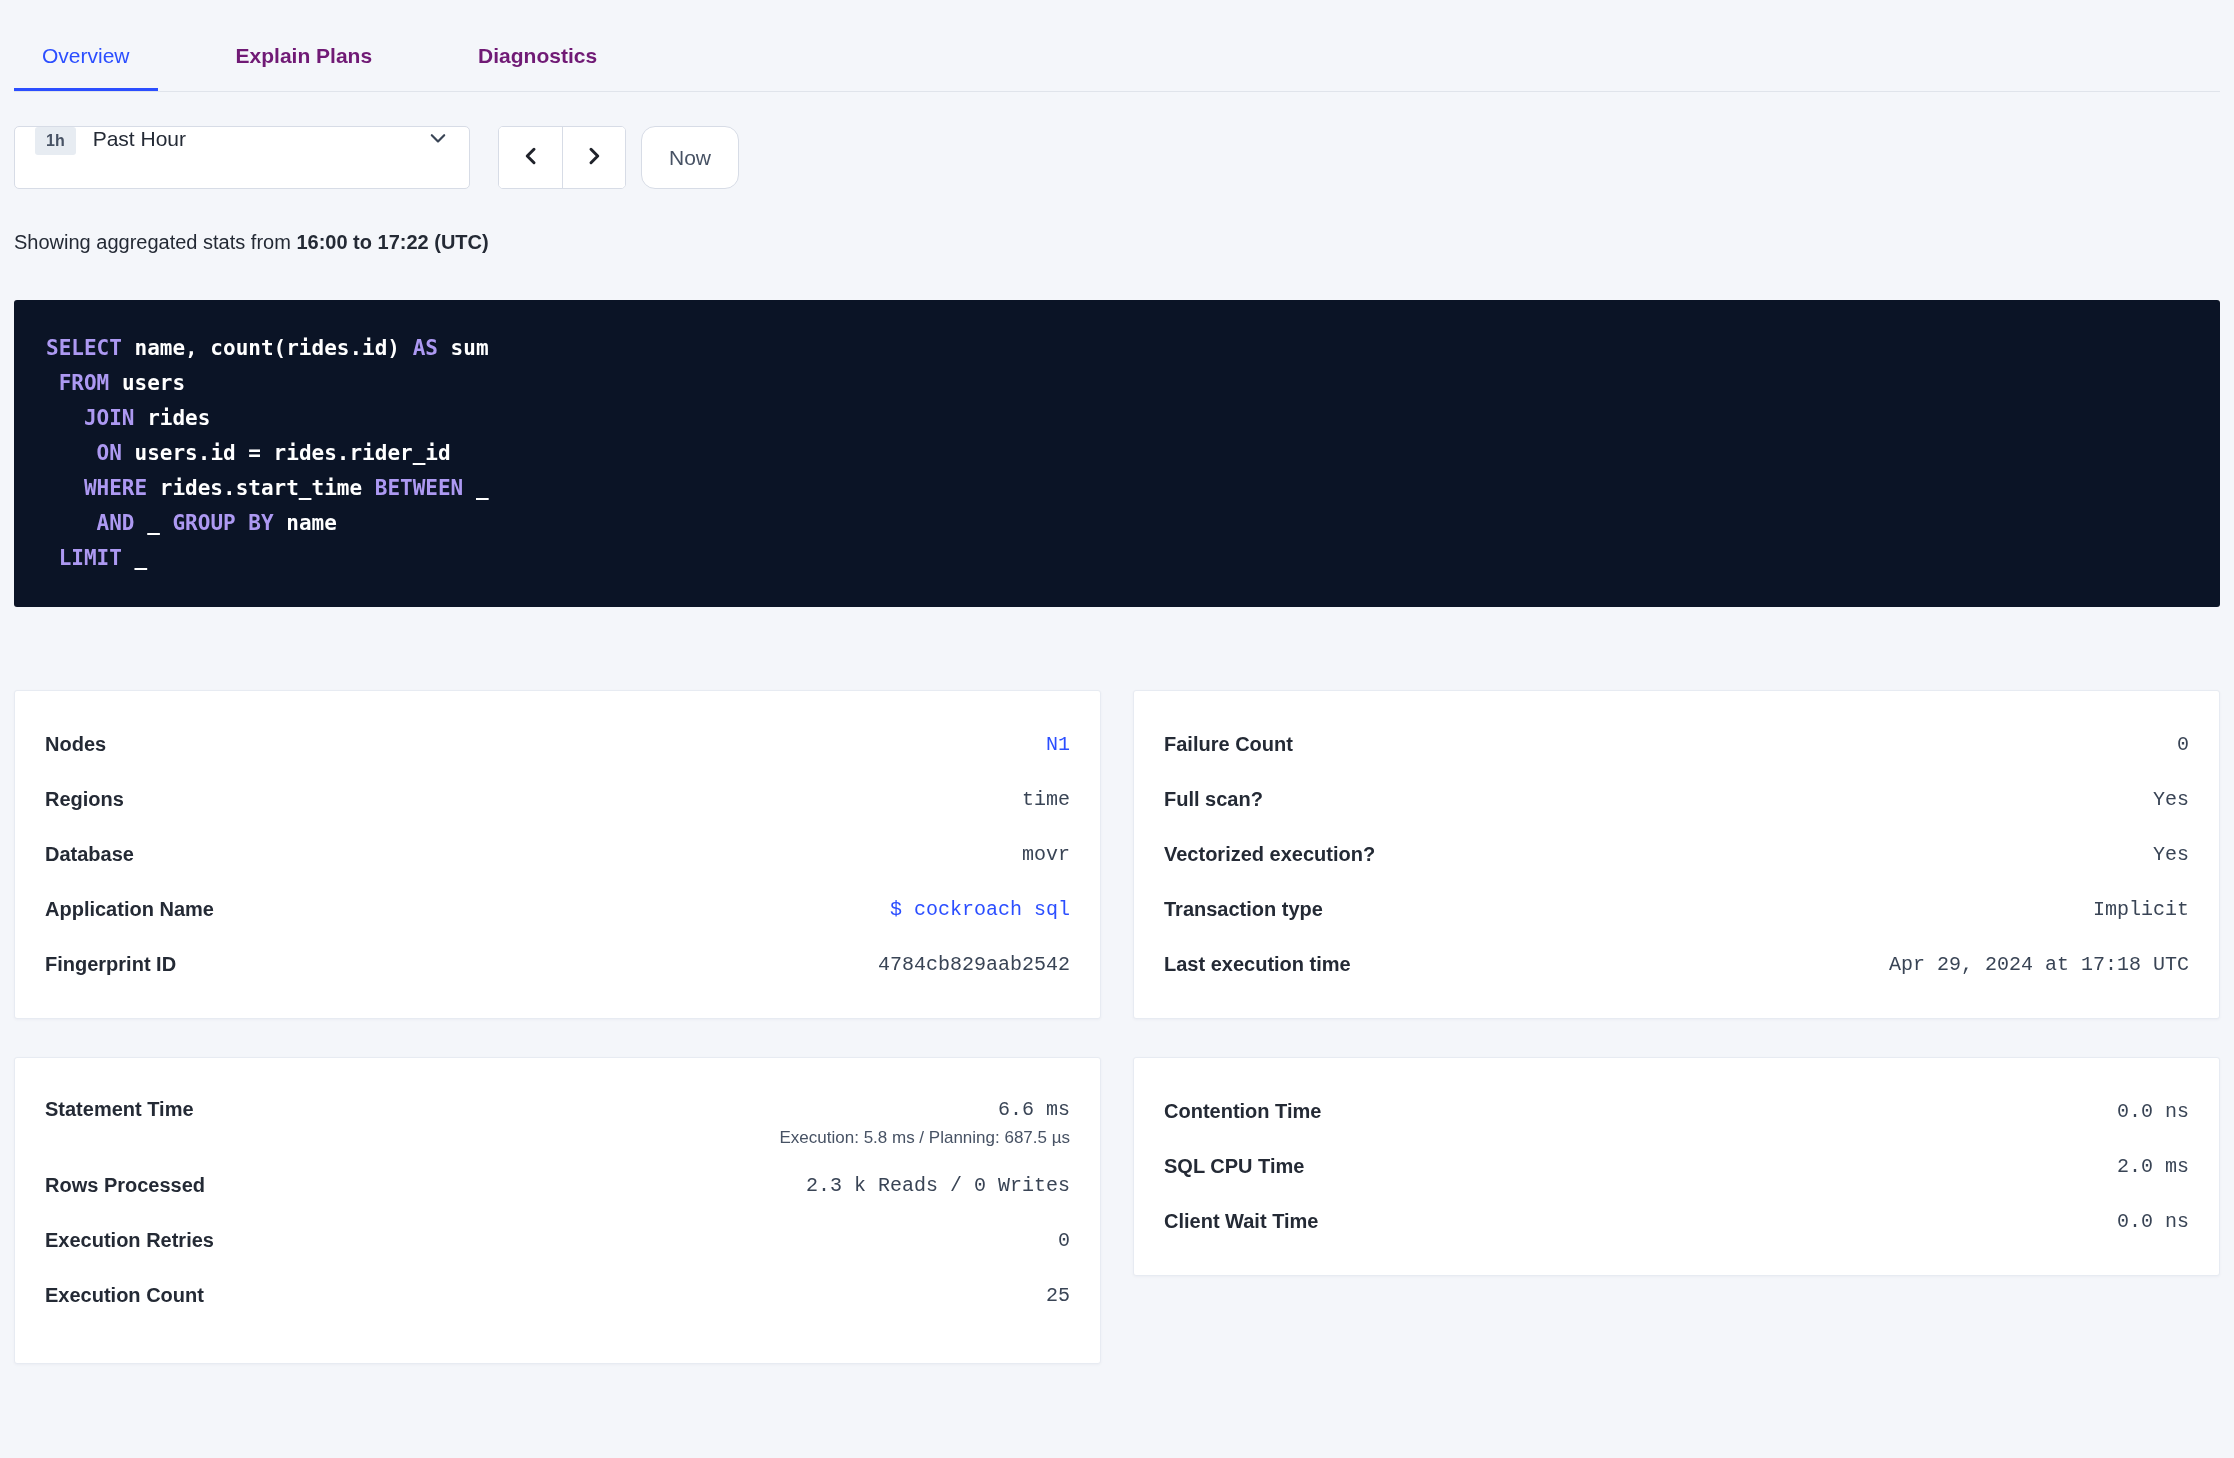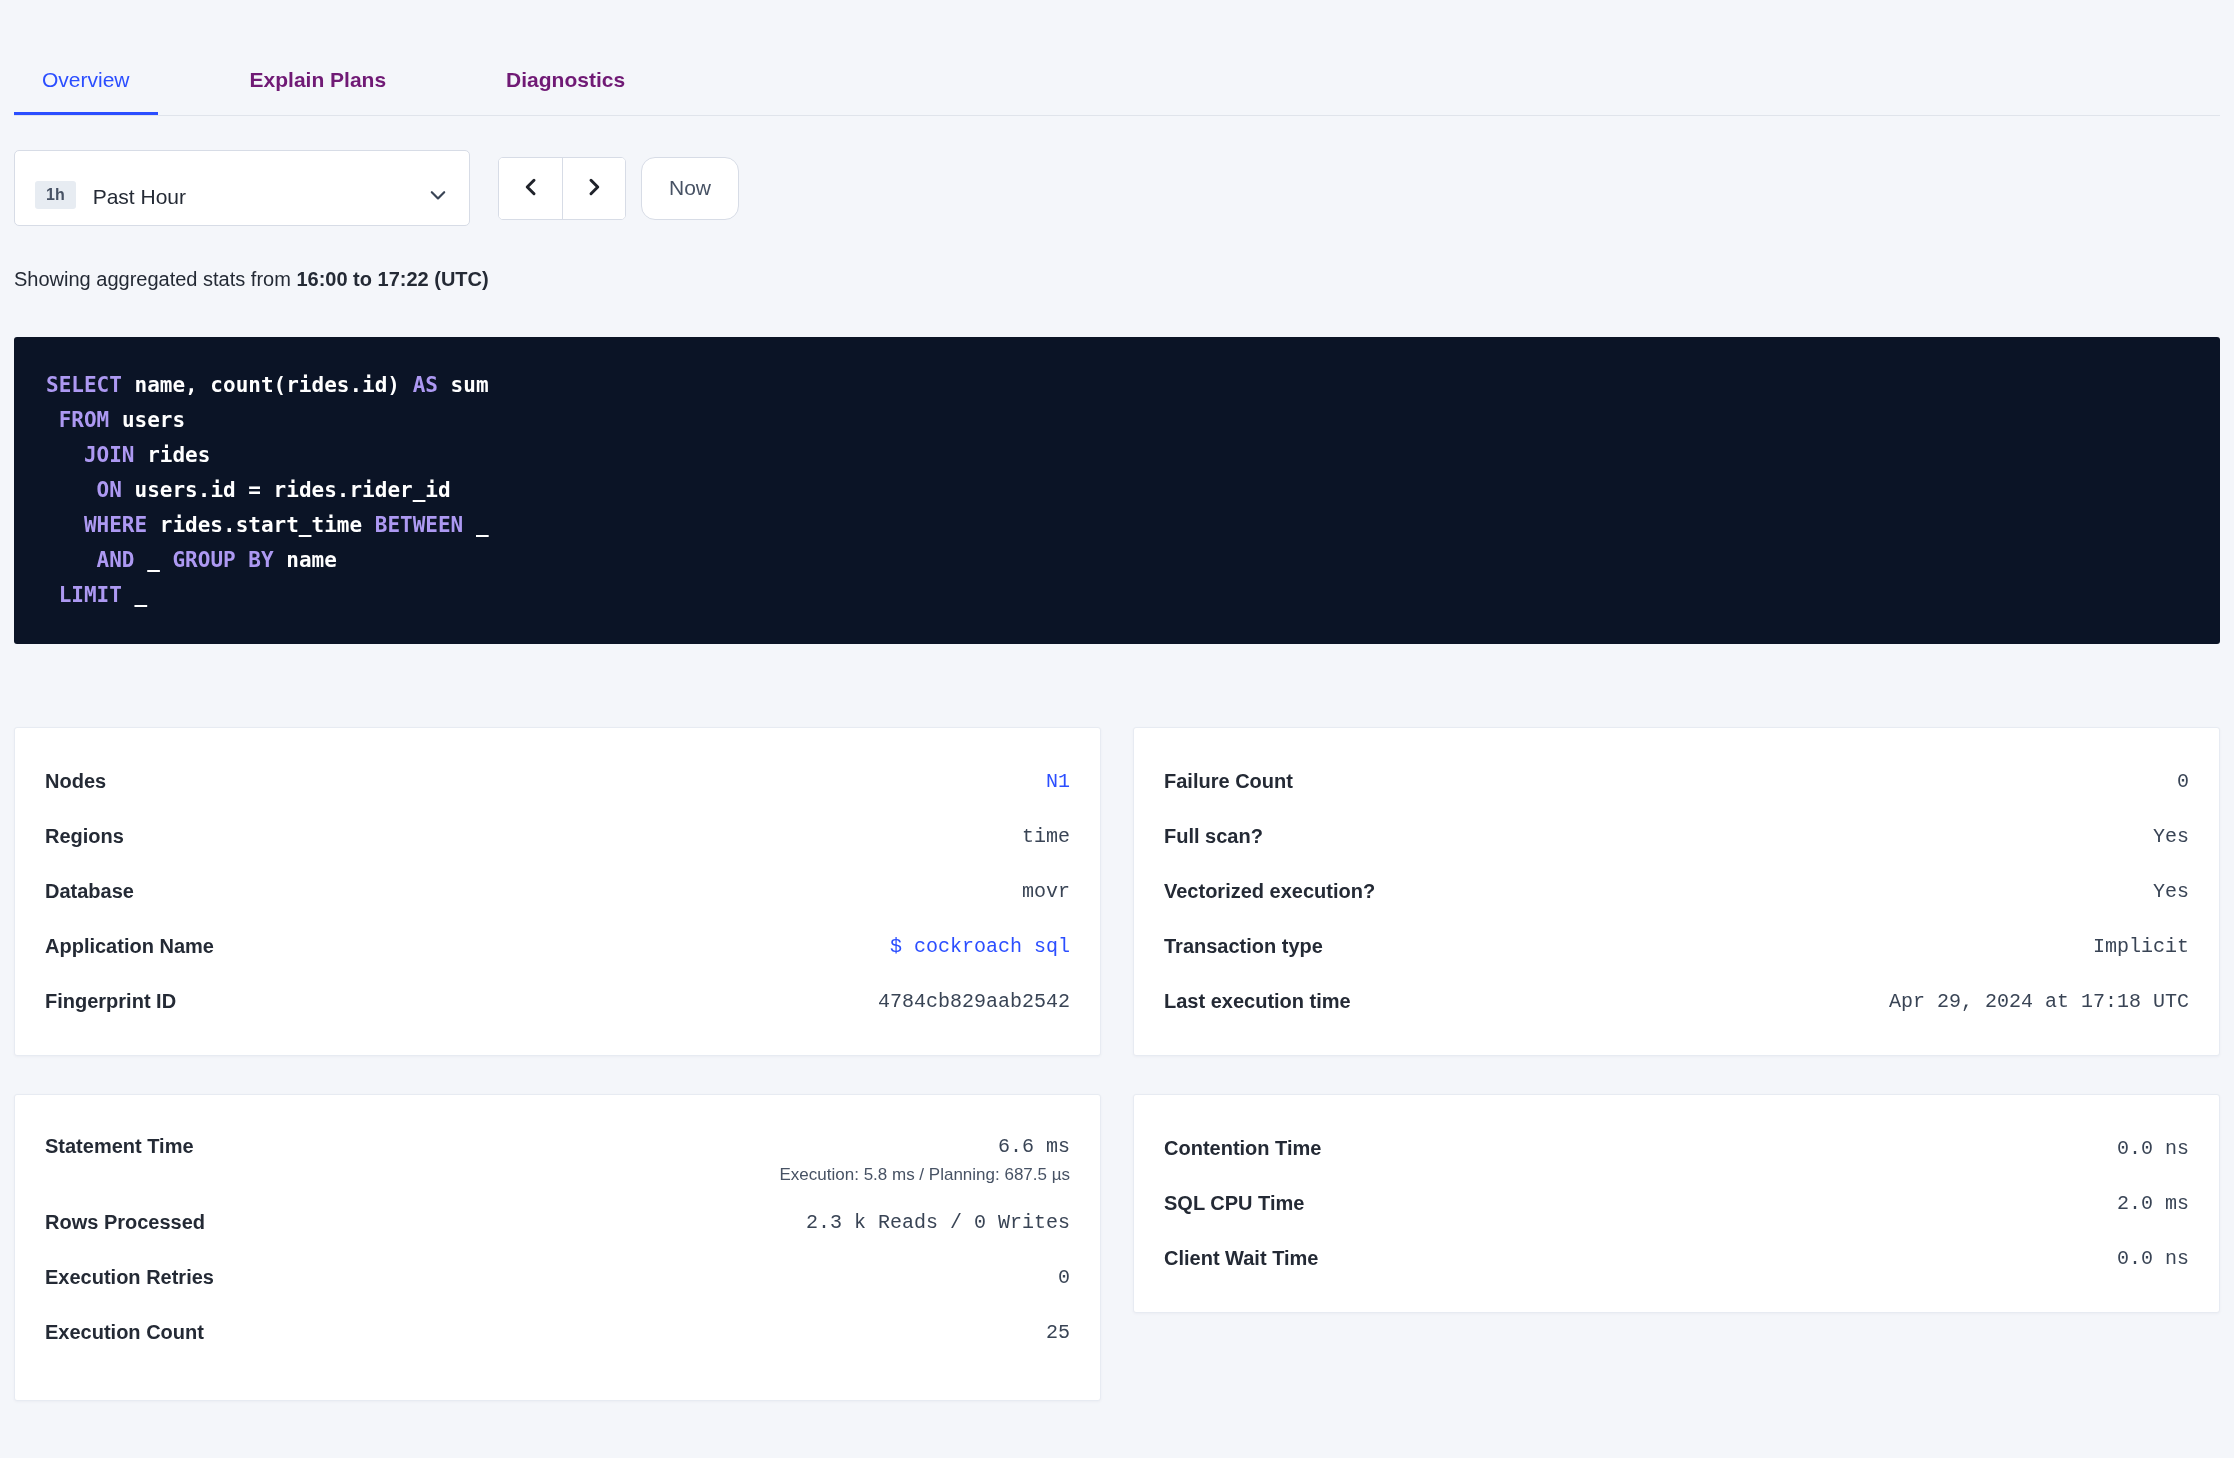--- a/index.html
+++ b/index.html
@@ -19,37 +19,37 @@
     background: var(--page-bg);
     font-family: "Liberation Sans", sans-serif;
     color: var(--label);
   }
   .page { padding: 16px 14px 0 14px; }
 
   
   .page-title { font-size: 28px; font-weight: 700; color: #1b2029; letter-spacing: .2px; }
 
   
-  .tabs { margin-top: 52px; border-bottom: 1px solid #e0e4eb; display: flex; gap: 14px; }
+  .tabs { margin-top: 28px; border-bottom: 1px solid #e0e4eb; display: flex; }
   .tab {
     background: none; border: none; cursor: pointer;
     font-family: "Liberation Sans", sans-serif;
     font-size: 21px; color: #701a75;
     padding: 0 28px 20px 28px; margin-right: 50px;
     border-bottom: 3px solid transparent;
     font-weight: bold;
   }
   .tab.active { color: var(--accent); border-bottom-color: var(--accent); font-weight: 400; }
 
   
   .controls { margin-top: 34px; display: flex; align-items: center; }
   .dropdown {
-    width: 456px; height: 76px; background: #fff; border: 1px solid var(--border);
-    border-radius: 5px; display: flex; align-items: flex-end; cursor: pointer;
-    font-family: "Liberation Sans", sans-serif; padding: 16px 20px;
+    width: 456px; height: 63px; background: #fff; border: 1px solid var(--border);
+    border-radius: 5px; display: flex; align-items: flex-start; cursor: pointer;
+    font-family: "Liberation Sans", sans-serif; padding: 0 20px;
   }
   .range-badge {
     background: #e7ecf2; color: #475264; font-size: 16px; font-weight: 700;
     border-radius: 3px; padding: 6px 11px; line-height: 1;
   }
   .range-label { font-size: 21px; color: #242a35; margin-left: 17px; flex: 1; text-align: left; }
   .arrow-group {
     margin-left: 28px; display: flex; background: #fff;
     border: 1px solid var(--border); border-radius: 5px; overflow: hidden; height: 63px;
   }

